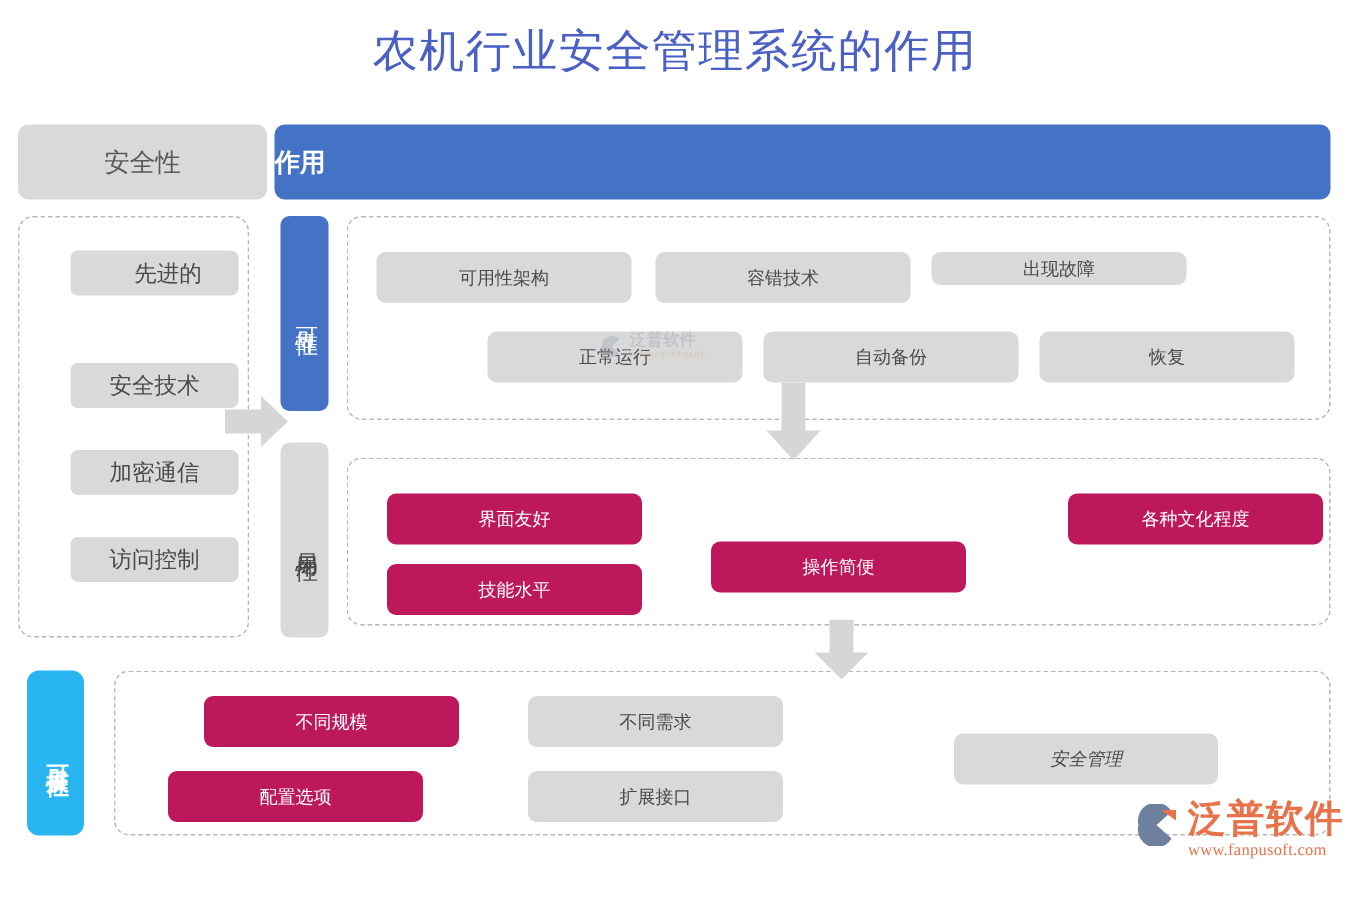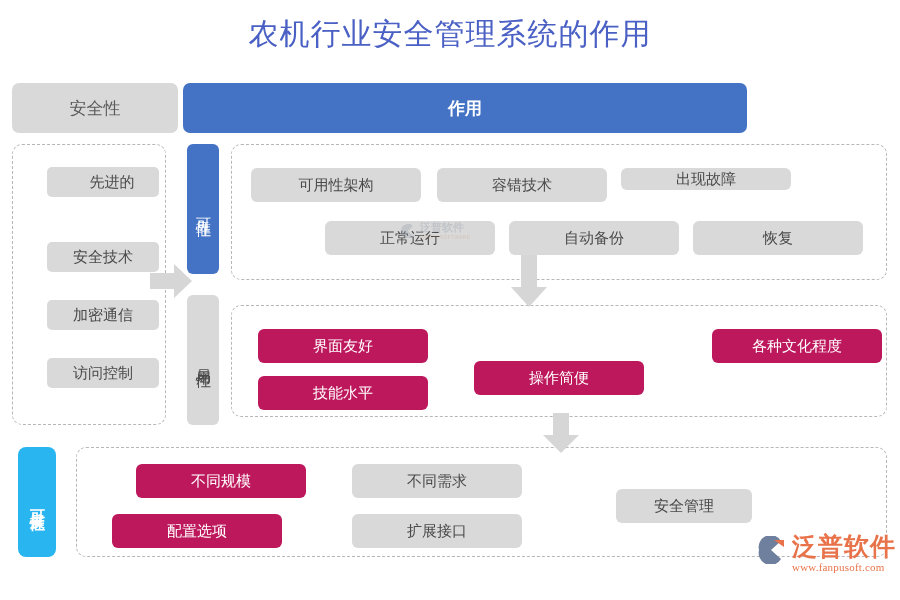--- a/index.html
+++ b/index.html
@@ -27,24 +27,24 @@
   .hdr-left {
     position: absolute;
     left: 12px; top: 83px; width: 166px; height: 50px;
     background: #d9d9d9;
     border-radius: 7px;
     display: flex; align-items: center; justify-content: center;
     font-size: 17px; color: #595959;
   }
   .hdr-right {
     position: absolute;
-    left: 183px; top: 83px; width: 564px; height: 50px;
+    left: 183px; top: 83px; width: 704px; height: 50px;
     background: #4472c4;
     border-radius: 7px;
-    display: flex; align-items: center; justify-content: center;
+    display: flex; align-items: center; justify-content: flex-start;
     font-size: 17px; color: #ffffff; font-weight: bold;
   }
 
   
   .left-panel {
     position: absolute;
     left: 12px; top: 144px; width: 154px; height: 281px;
     border: 1px dashed #b7b7b7;
     border-radius: 10px;
     background: #ffffff;
@@ -94,21 +94,21 @@
   }
   .box-rel { left: 231px; top: 144px; width: 656px; height: 136px; }
   .box-usa { left: 231px; top: 305px; width: 656px; height: 112px; }
   .box-ext { left: 76px; top: 447px; width: 811px; height: 110px; }
 
   
   .chip {
     position: absolute;
     border-radius: 6px;
     display: flex; align-items: center; justify-content: center;
-    font-size: 15px;
+    font-size: 12px;
     white-space: nowrap;
   }
   .chip.light { background: #d9d9d9; color: #4a4a4a; }
   .chip.dark  { background: #be185d; color: #ffffff; }
 
   
   .arrow-right {
     position: absolute;
     left: 150px; top: 264px;
     width: 42px; height: 34px;
@@ -241,21 +241,21 @@
       </div>
       <div class="chip dark" style="left: 258px; top: 376px; width: 170px; height: 34px;">
         <span>技能水平</span>
       </div>
       <div class="chip dark" style="left: 112px; top: 464px; width: 170px; height: 34px; margin-left: 24px;">
         <span>不同规模</span>
       </div>
       <div class="chip light" style="left: 352px; top: 464px; width: 170px; height: 34px;">
         <span>不同需求</span>
       </div>
-      <div class="chip light" style="left: 616px; top: 489px; width: 136px; height: 34px;">
+      <div class="chip light" style="left: 636px; top: 489px; width: 176px; height: 34px; font-style: italic;">
         <span>安全管理</span>
       </div>
       <div class="chip dark" style="left: 112px; top: 514px; width: 170px; height: 34px;">
         <span>配置选项</span>
       </div>
       <div class="chip light" style="left: 352px; top: 514px; width: 170px; height: 34px;">
         <span>扩展接口</span>
       </div>
     </div>
 

